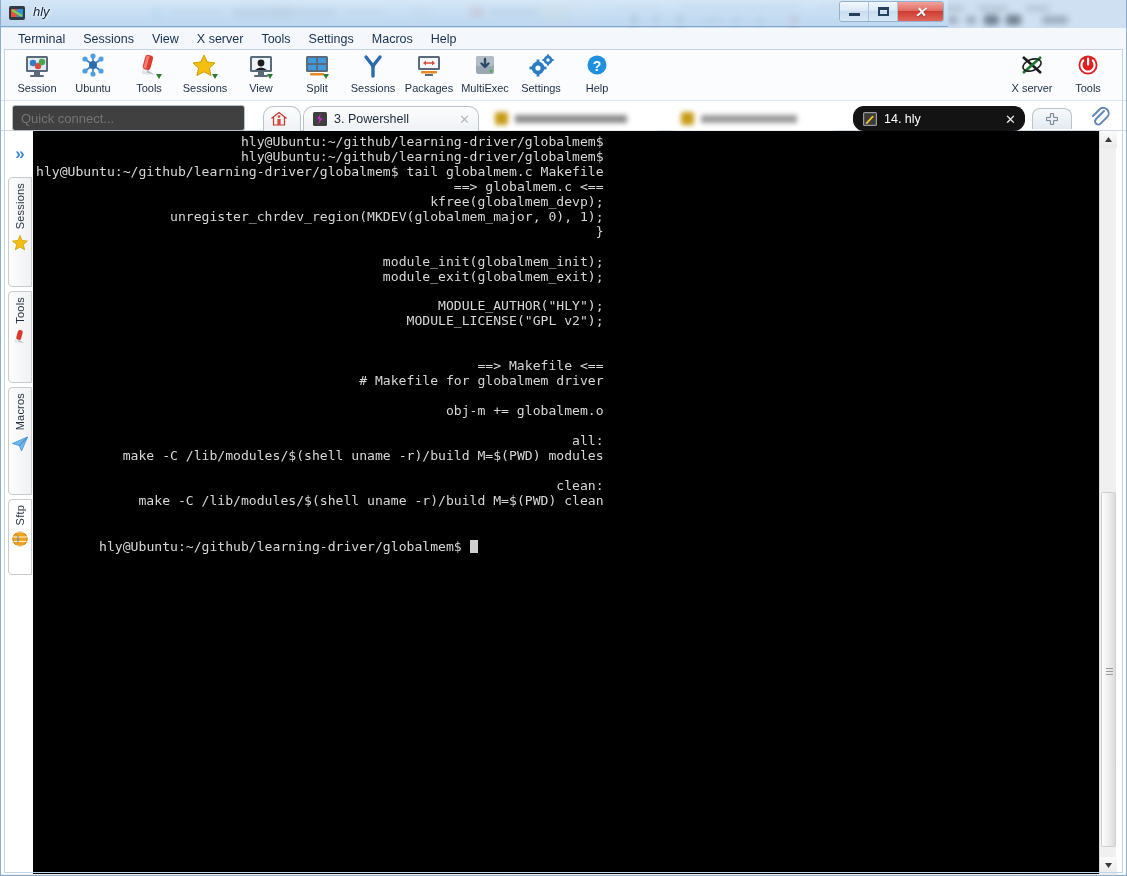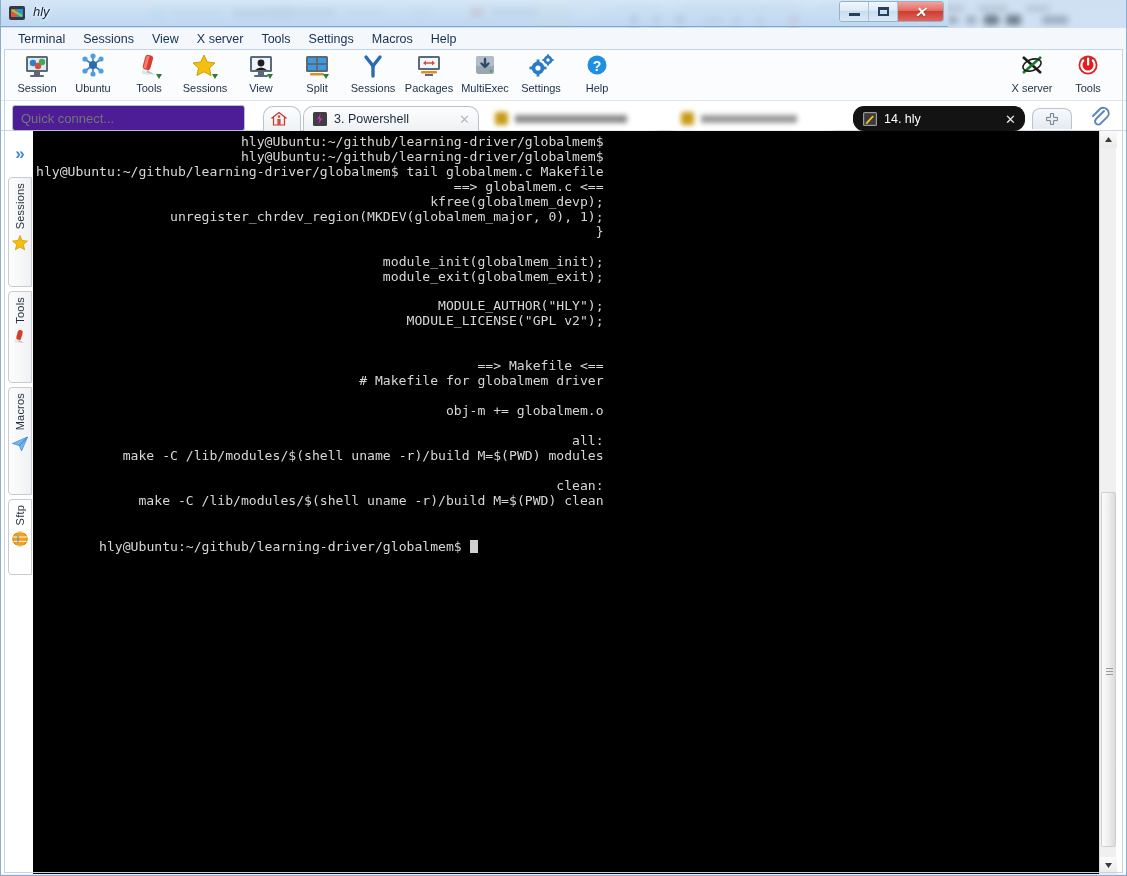--- a/index.html
+++ b/index.html
@@ -123,21 +123,21 @@
     position: absolute; left: 1px; top: 101px;
     width: 1125px; height: 30px;
     background: #ffffff;
     border-bottom: 1px solid #cfd8e2;
   }
   .quick-connect {
     position: absolute; left: 11px; top: 4px;
     width: 233px; height: 22px;
     border: 1px solid #b5bec9;
     border-radius: 3px;
-    background: #4c1d95;
+    background: #404040;
     font-size: 13px; color: #8b8b8b;
     padding: 12px 8px;
     font-family: "Liberation Sans", sans-serif;
     outline: none;
   }
   .tab {
     position: absolute; top: 5px; height: 25px;
     border: 1px solid #b9c3cd;
     border-bottom: none;
     border-radius: 10px 10px 0 0;

